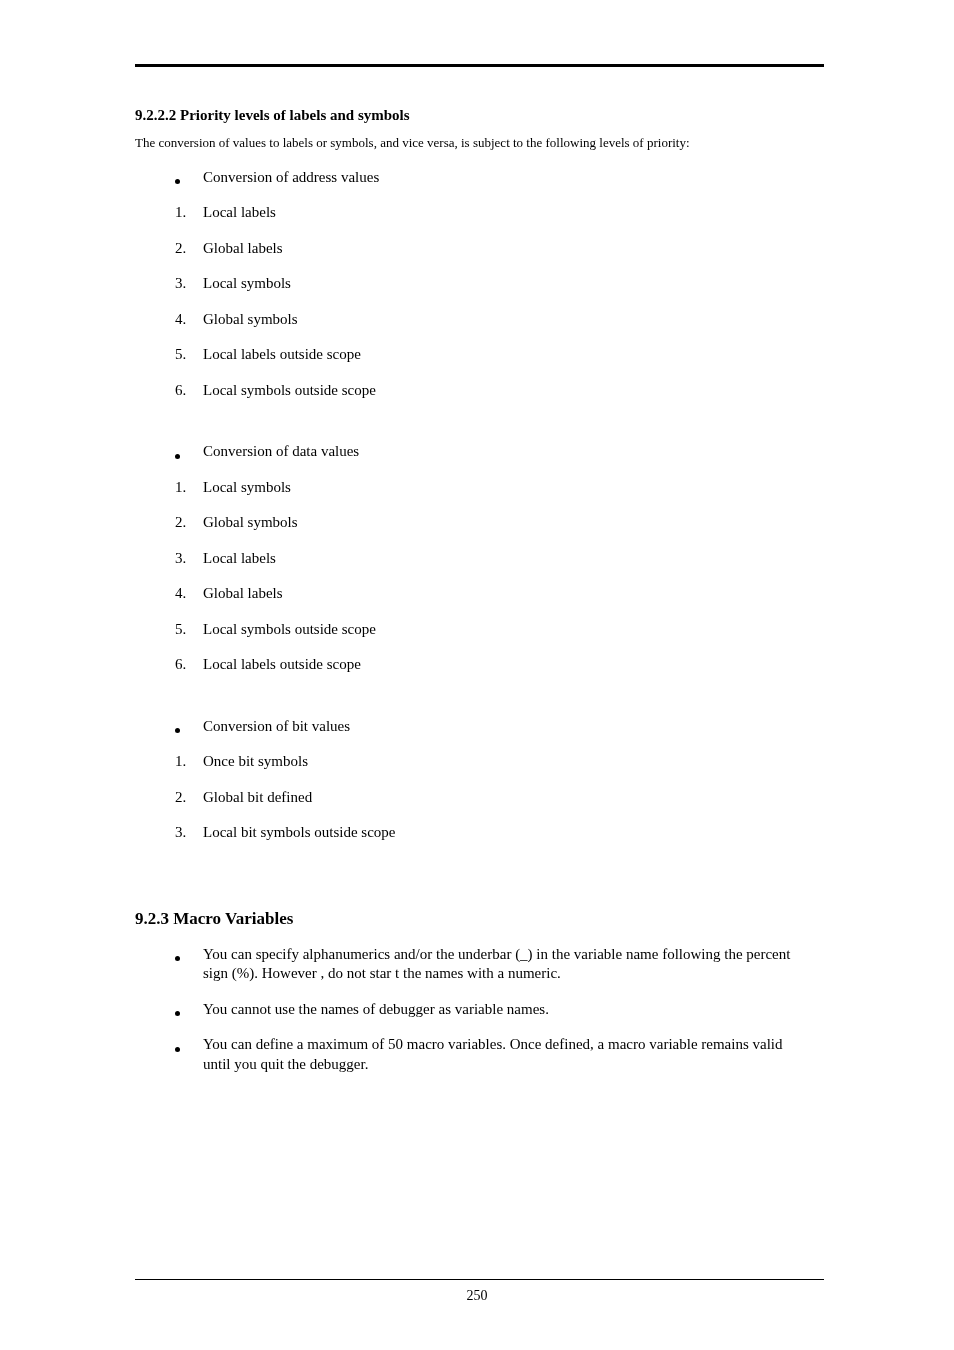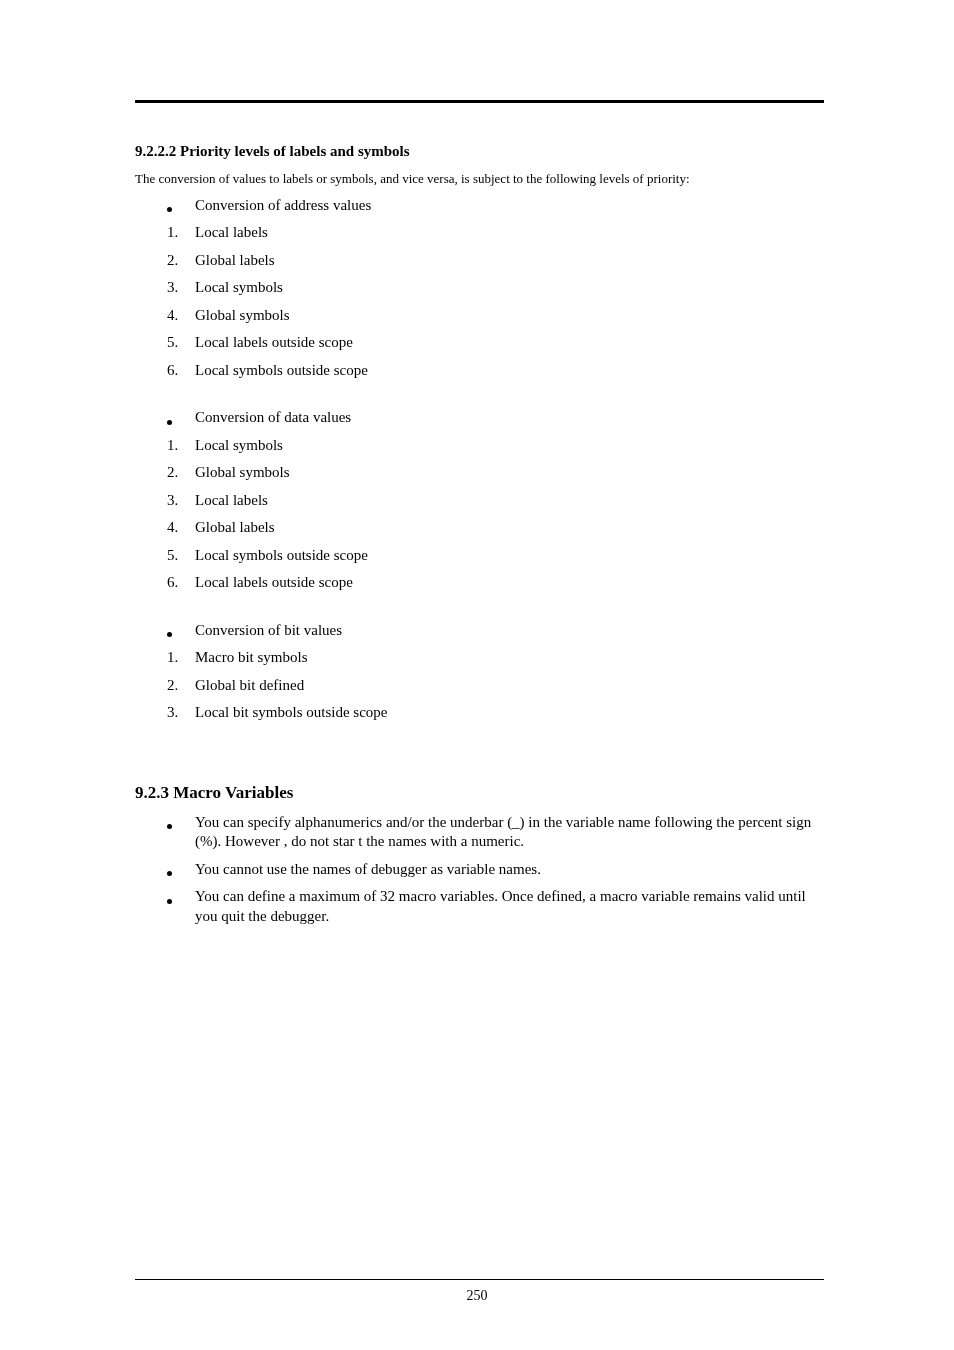--- a/index.html
+++ b/index.html
@@ -6,21 +6,21 @@
     margin: 0;
     background: #fff;
     font-family: "Century Schoolbook", "Georgia", serif;
     color: #000;
   }
   .page {
     width: 954px;
     height: 1350px;
     position: relative;
     box-sizing: border-box;
-    padding: 100px 130px 60px 135px;
+    padding: 64px 130px 60px 135px;
     border-radius: 21px;
   }
   .top-rule {
     border-top: 3px solid #000;
     margin-bottom: 40px;
   }
   .bottom-rule {
     position: absolute;
     left: 135px;
     right: 130px;
@@ -51,21 +51,21 @@
     line-height: 1.35;
     margin: 0 0 4px 0;
   }
   .list-block {
     margin: 0 0 10px 0;
   }
   .li {
     font-size: 15px;
     line-height: 1.3;
     display: flex;
-    margin: 8px;
+    margin: 16px;
     justify-content: center;
   }
   .li .marker {
     width: 52px;
     flex: 0 0 52px;
     padding-left: 24px;
     box-sizing: border-box;
   }
   .li .text {
     flex: 1;
@@ -161,21 +161,21 @@
 
   <div class="gap-sm"></div>
 
   <div class="list-block">
     <div class="li">
       <span class="marker"><span class="bullet-dot"></span></span>
       <span class="text">Conversion of bit values</span>
     </div>
     <div class="li">
         <span class="marker">1.</span>
-        <span class="text">Macro bit symbols</span>
+        <span class="text">Once bit symbols</span>
       </div>
     <div class="li">
         <span class="marker">2.</span>
         <span class="text">Global bit defined</span>
       </div>
     <div class="li">
         <span class="marker">3.</span>
         <span class="text">Local bit symbols outside scope</span>
       </div>
   </div>
@@ -188,21 +188,21 @@
     <div class="li">
       <span class="marker"><span class="bullet-dot"></span></span>
       <span class="text">You can specify alphanumerics and/or the underbar (_) in the variable name following the percent sign (%). However , do not star t the names with a numeric.</span>
     </div>
     <div class="li">
       <span class="marker"><span class="bullet-dot"></span></span>
       <span class="text">You cannot use the names of debugger as variable names.</span>
     </div>
     <div class="li">
       <span class="marker"><span class="bullet-dot"></span></span>
-      <span class="text">You can define a maximum of 32 macro variables. Once defined, a macro variable remains valid until you quit the debugger.</span>
+      <span class="text">You can define a maximum of 50 macro variables. Once defined, a macro variable remains valid until you quit the debugger.</span>
     </div>
   </div>
 
   <div class="gap-sm"></div>
 
   <div class="bottom-rule"></div>
   <div class="page-number">250</div>
 </div>
 
 </body></html>

